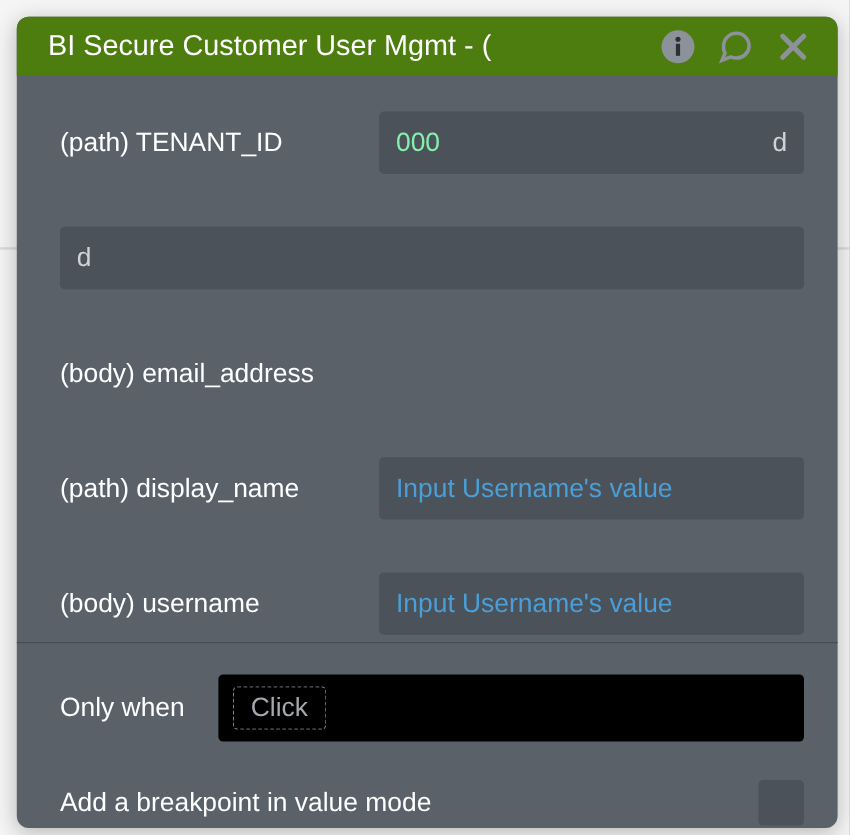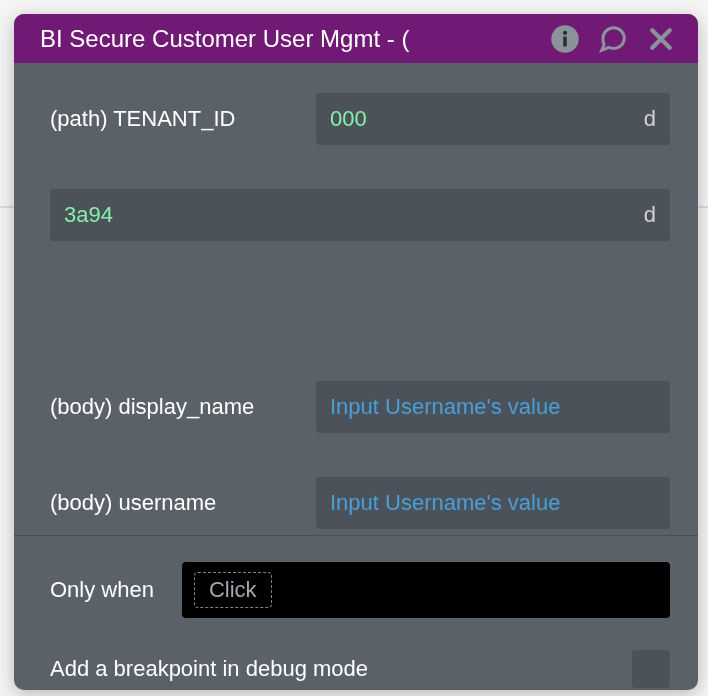--- a/index.html
+++ b/index.html
@@ -16,21 +16,21 @@
     left: 14px;
     right: 10px;
     bottom: 6px;
     background: #5a6169;
     border-radius: 10px;
     box-shadow: 0 4px 18px rgba(0,0,0,0.25);
     display: flex;
     flex-direction: column;
   }
   .header {
-    background: #701a75;
+    background: #4d7c0f;
     border-radius: 10px 10px 0 0;
     height: 74px;
     display: flex;
     align-items: center;
     padding: 0 22px 0 26px;
   }
   .header-title {
     flex: 1;
     color: #fff;
     font-size: 24px;
@@ -194,30 +194,30 @@
     <div class="row">
       <div class="label">(path) TENANT_ID</div>
       <div class="field">
         <span class="field-text">000</span>
         <span class="field-suffix">d</span>
       </div>
     </div>
 
     <div class="row">
       <div class="field">
-        <span class="field-text">3a94</span>
         <span class="field-suffix">d</span>
       </div>
     </div>
 
     <div class="row">
-    </div>
-
-    <div class="row">
-      <div class="label">(body) display_name</div>
+      <div class="label">(body) email_address</div>
+    </div>
+
+    <div class="row">
+      <div class="label">(path) display_name</div>
       <div class="field">
         <span class="field-text placeholder">Input Username's value</span>
       </div>
     </div>
 
     <div class="row">
       <div class="label">(body) username</div>
       <div class="field">
         <span class="field-text placeholder">Input Username's value</span>
       </div>
@@ -228,18 +228,18 @@
   <div class="divider"></div>
 
   <div class="footer">
     <div class="only-row">
       <div class="only-label">Only when</div>
       <div class="only-field">
         <div class="only-chip">Click</div>
       </div>
     </div>
     <div class="bp-row">
-      <div class="bp-label">Add a breakpoint in debug mode</div>
+      <div class="bp-label">Add a breakpoint in value mode</div>
       <div class="bp-check"></div>
     </div>
   </div>
 
 </div>
 
 </body></html>

